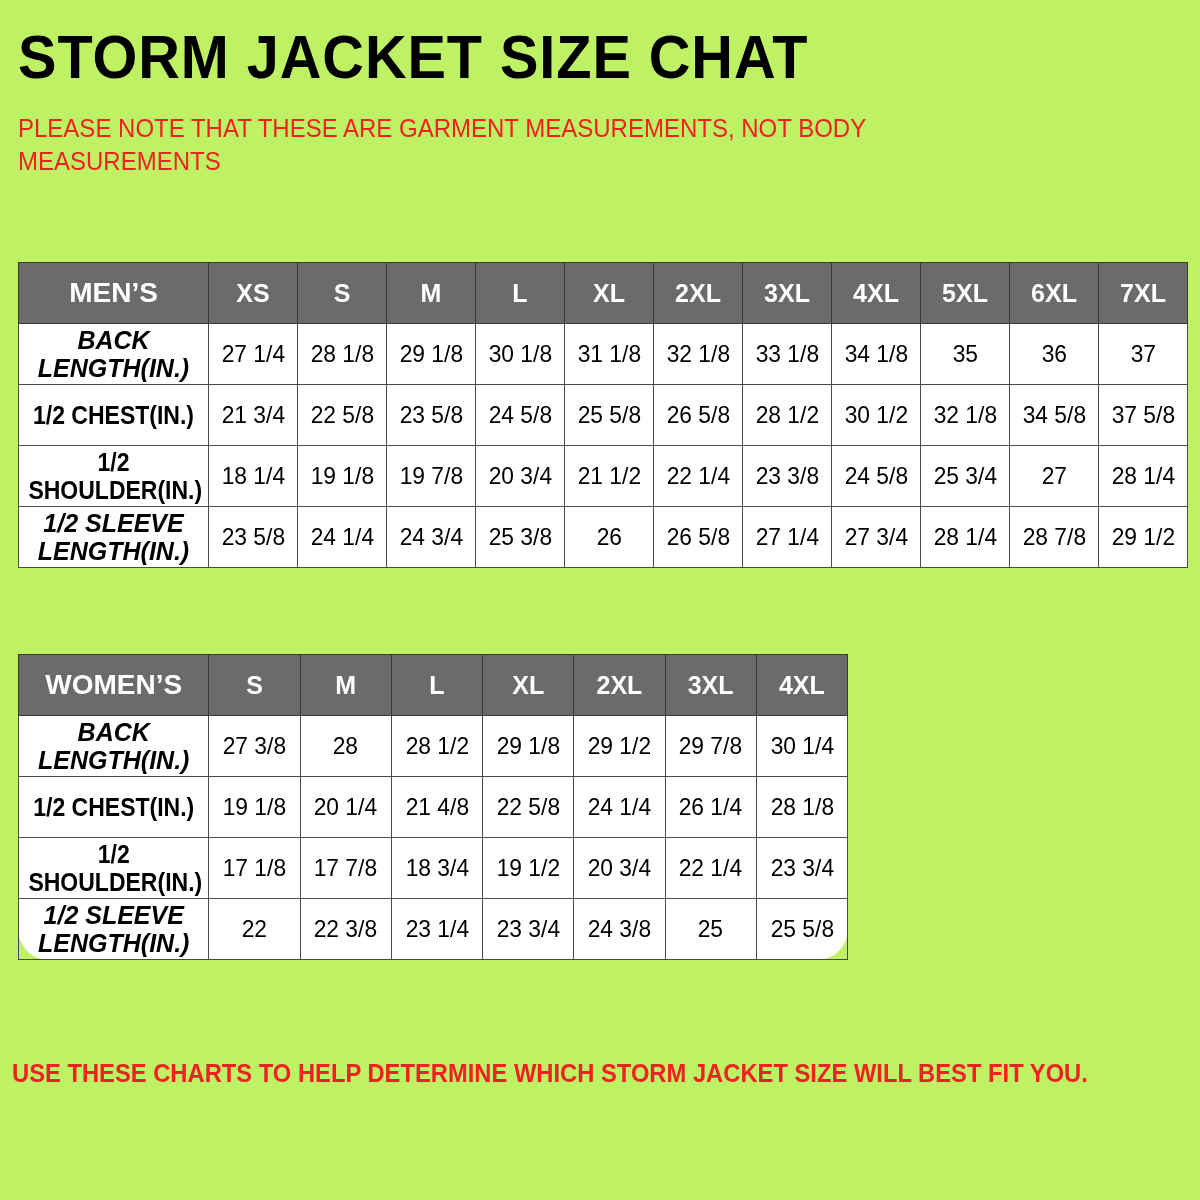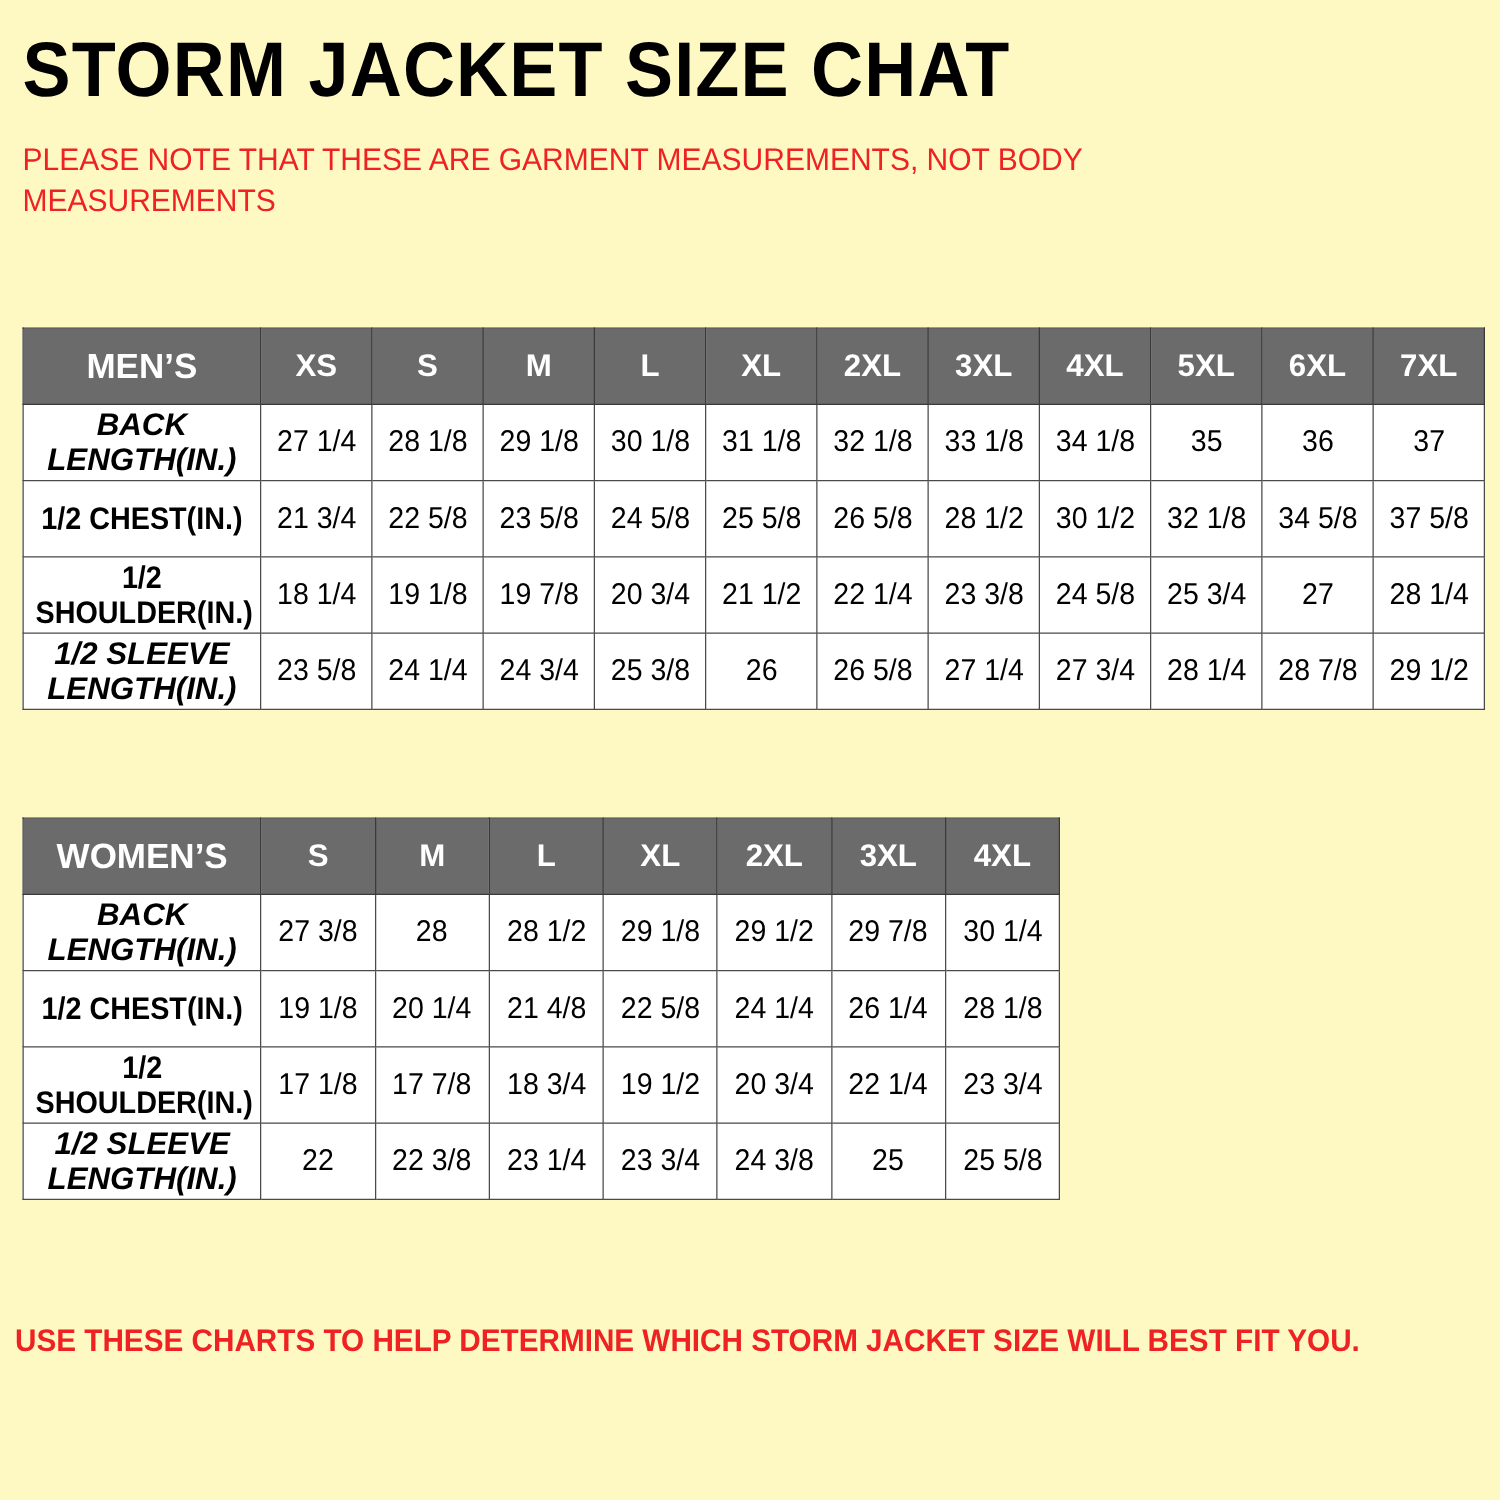--- a/index.html
+++ b/index.html
@@ -12,21 +12,21 @@
     height: 1200px;
     font-family: "Liberation Sans", sans-serif;
     overflow: hidden;
     position: relative;
   }
 
   .page {
     position: relative;
     width: 1200px;
     height: 1200px;
-    background: #fef9c3;
+    background: #bef264;
   }
 
   
   .title {
     position: absolute;
     left: 18px;
     top: 26px;
     font-family: "Liberation Sans", sans-serif;
     font-weight: bold;
     font-size: 62px;
@@ -124,21 +124,21 @@
     white-space: nowrap;
     transform: scaleX(0.95);
   }
 
   
   #mens-table { left: 18px; top: 262px; width: 1170px; }
   #mens-table col.lbl { width: 190px; }
   #mens-table col.sz  { width: 89px; }
 
   
-  #womens-table { left: 18px; top: 654px; width: 830px; }
+  #womens-table { left: 18px; top: 654px; width: 830px; border-radius: 31px; }
   #womens-table col.lbl { width: 190px; }
   #womens-table col.sz  { width: 91px; }
 
 </style>
 </head>
 <body>
 
 <div class="page">
 
   <div class="title">STORM JACKET SIZE CHAT</div>

